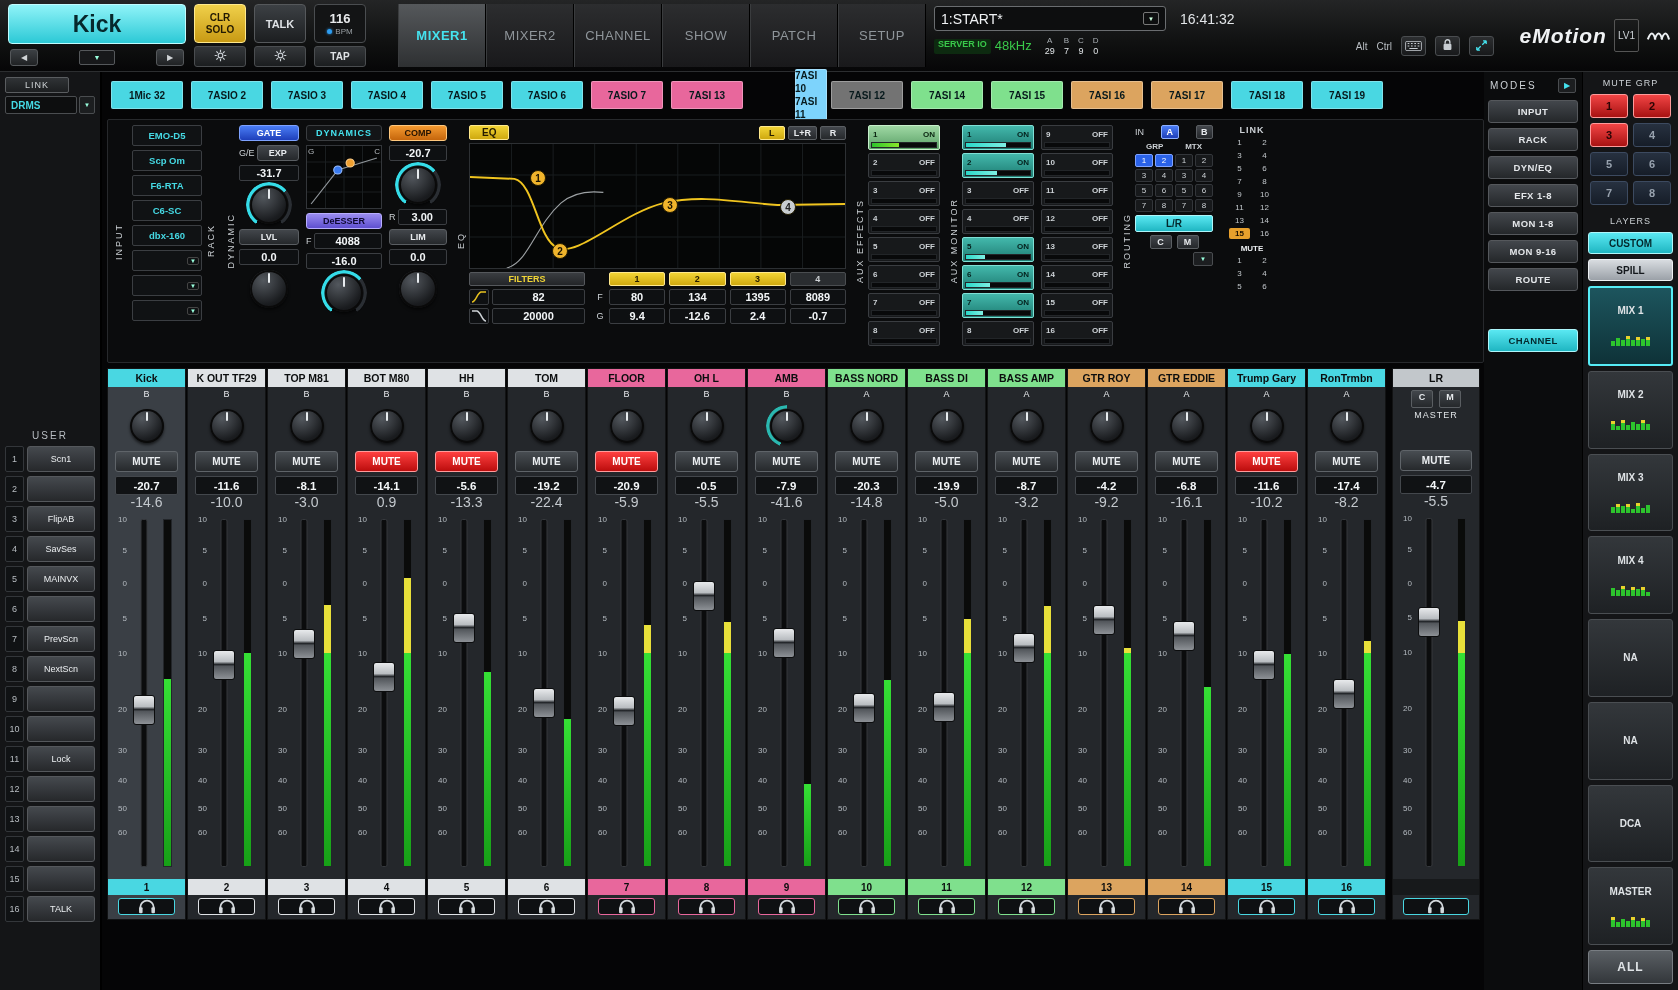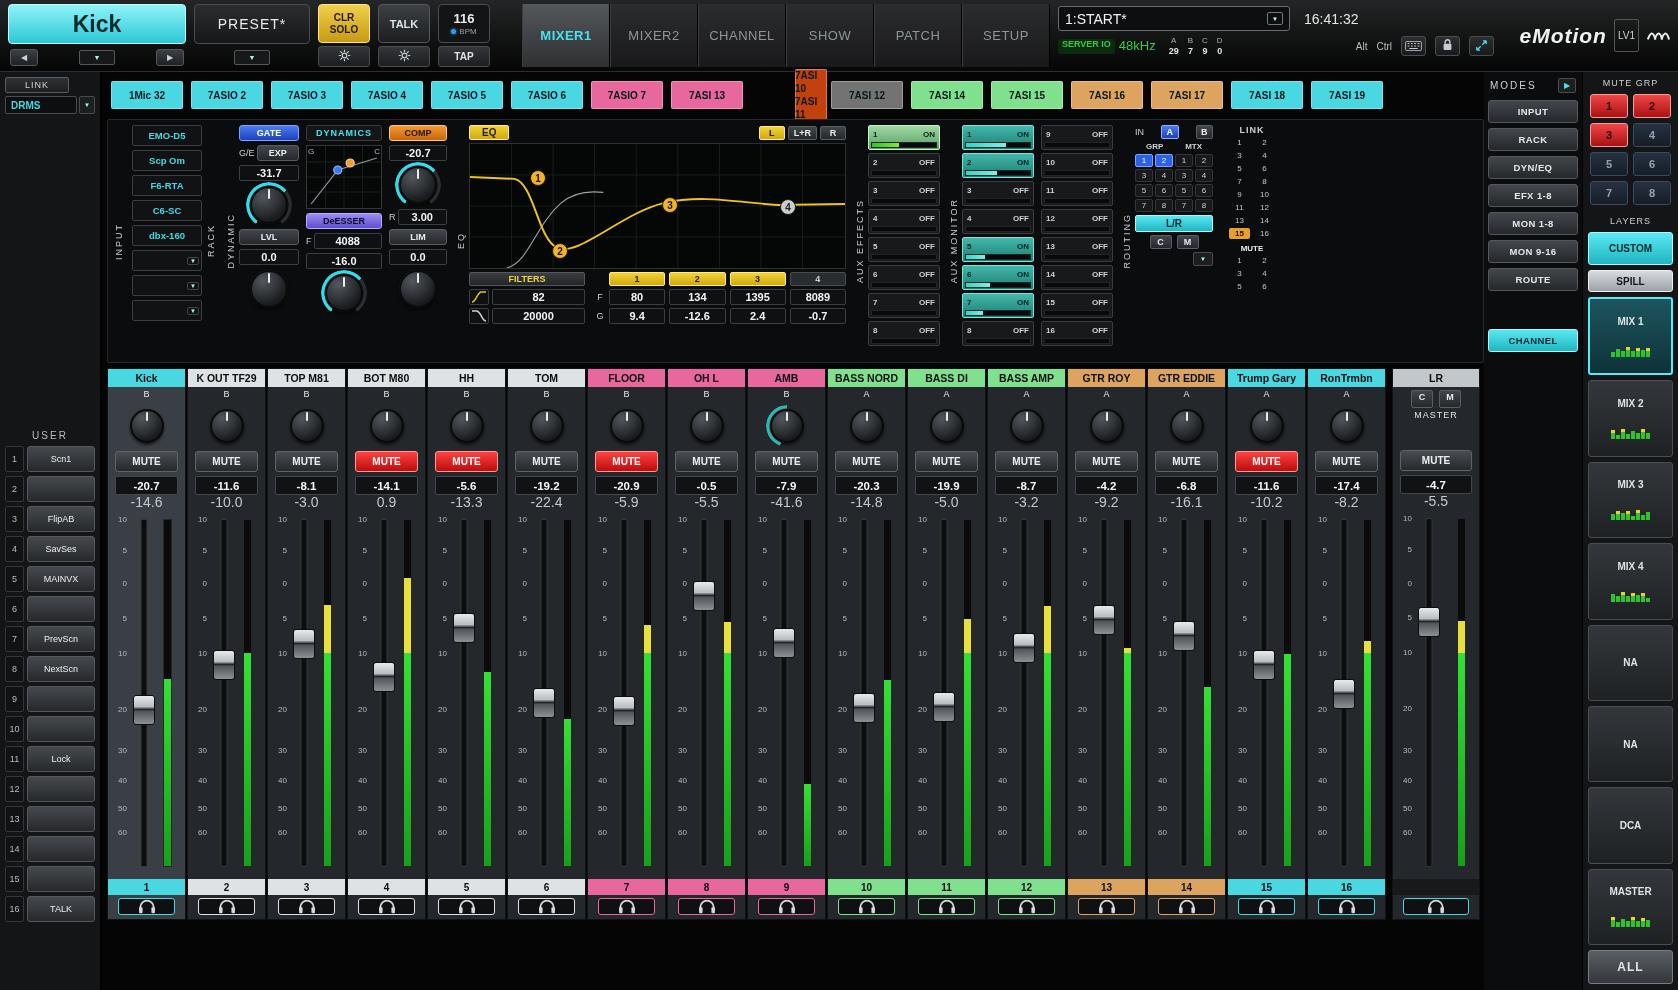--- a/index.html
+++ b/index.html
@@ -33,21 +33,21 @@
 .sess-row{display:flex;align-items:center;gap:14px}
 .sess-box{width:232px;height:25px;background:#0d0e0f;border:1px solid #6a6d70;border-radius:3px;display:flex;align-items:center;justify-content:space-between;padding:0 6px;color:#f0f2f4;font-size:14px}
 .sess-dd{width:16px;height:13px;border:1px solid #777;border-radius:2px;font-size:6px;display:flex;align-items:center;justify-content:center;color:#cfd}
 .clock{font-size:14px;color:#e2e5e8}
 .stat-row{display:flex;align-items:center;gap:9px}
 .server-blk{display:flex;flex-direction:row;line-height:1.15}
 .server-lbl{font-size:9px;font-weight:bold;color:#39c84a;background:#0d2a10;padding:0 4px;border-radius:2px}
 .rate{font-size:13px;color:#39c84a;padding:0 4px}
 .io-meters{display:flex;gap:9px}
 .iom{display:flex;flex-direction:column;align-items:center;font-size:8px;color:#aab0b5;line-height:1.2}
-.iom b{color:#dfe3e6;font-weight:bold;font-size:9px}
+.iom b{color:#dfe3e6;font-weight:normal;font-size:9px}
 .kv{font-size:10px;color:#b8bdc2}
 .hic{width:25px;height:20px;border:1px solid #4a4d50;border-radius:3px;background:linear-gradient(#2c2e30,#18191b);display:flex;align-items:center;justify-content:center}
 .brand{width:168px;display:flex;align-items:center;justify-content:flex-end;gap:7px}
 .brand-name{font-size:21px;font-style:italic;font-weight:bold;color:#f0f2f4;letter-spacing:1px}
 .brand-suffix{font-size:10px;color:#cdd2d6;border:1px solid #555;padding:10px 3px;border-radius:2px}
 
 
 .body{flex:1;display:flex;min-height:0}
 .left{width:102px;background:#141517;border-right:2px solid #000;display:flex;flex-direction:column;padding:5px 5px 64px}
 .center{flex:1;display:flex;flex-direction:column;padding:4px 0 0 5px;min-width:0}
@@ -162,21 +162,21 @@
 .mode-btn{height:23px;background:linear-gradient(#43474c,#24272a);border:1px solid #55585c;border-radius:3px;color:#e4e7ea;font-size:9.5px;font-weight:bold;display:flex;align-items:center;justify-content:center;letter-spacing:.4px;flex:none}
 .mode-btn.active{margin-top:auto;background:linear-gradient(#5ae8f2,#1fb6c2);border-color:#aef6fa;color:#03282c}
 
 
 .sec-title{font-size:9px;letter-spacing:1px;color:#cdd2d6;text-align:center;padding:2px 0}
 .mg-grid{display:grid;grid-template-columns:1fr 1fr;gap:5px;padding:0 2px 5px}
 .mg-btn{height:24px;border-radius:3px;font-size:11px;font-weight:bold;display:flex;align-items:center;justify-content:center;background:linear-gradient(#273140,#161d28);border:1px solid #3c4a60;color:#98a2ae}
 .mg-btn.on{background:linear-gradient(#f24545,#a81212);border-color:#ff9a9a;color:#2a0404}
 .layers-list{flex:1;display:flex;flex-direction:column;gap:5px;min-height:0}
 .layer-btn{border-radius:3px;display:flex;flex-direction:column;align-items:center;justify-content:center;background:linear-gradient(#33373b,#1e2124);border:1px solid #4a4e52;color:#dfe3e6;font-size:10px;font-weight:bold;flex:none}
-.layer-btn.custom{height:33px;background:linear-gradient(#5ae8f2,#1fb6c2);border-color:#aef6fa;color:#03282c}
+.layer-btn.custom{height:22px;background:linear-gradient(#5ae8f2,#1fb6c2);border-color:#aef6fa;color:#03282c}
 .layer-btn.spill{height:22px;background:linear-gradient(#d8dce0,#9ba1a8);border-color:#eef1f4;color:#14181c}
 .layer-btn.mix,.layer-btn.plain{flex:1;gap:16px}
 .layer-btn.all{height:34px;font-size:12px;background:linear-gradient(#5a5f64,#33373b);border-color:#787d82;letter-spacing:1px}
 .layer-btn.active{border:2px solid #56ecf6;background:linear-gradient(#1d555e,#0e3238)}
 .mini-meter{height:14px;display:flex;align-items:flex-end;gap:1px}
 .mini-meter i{width:4px;background:#2dc42d;display:block}
 .mini-meter i.y{background:linear-gradient(#e8d22c 0 30%,#2dc42d 30%)}
 
 
 .fader-bank{display:flex;height:552px;flex:none}
@@ -214,26 +214,20 @@
 
   <header>
     <div class="hcol ch-select">
       <div class="ch-name">Kick</div>
       <div class="nav-row">
         <div class="nav-btn">◀</div>
         <div class="nav-dd">▼</div>
         <div class="nav-btn">▶</div>
       </div>
     </div>
-    <div class="hcol preset-box">
-      <div class="preset-name">PRESET*</div>
-      <div class="nav-row" style="justify-content:center">
-          <div class="nav-dd">▼</div>
-        </div>
-    </div>
     <div class="hcol sq-col">
       <div class="clr-solo">CLR SOLO</div>
       <div class="gear-btn">
           <span><svg viewBox="0 0 18 18" width="13" height="13">
               <circle cx="9" cy="9" r="3.2" fill="none" stroke="#c8cdd2" stroke-width="1.6"></circle>
               <path d="M9 1v3M9 14v3M1 9h3M14 9h3M3.3 3.3l2.2 2.2M12.5 12.5l2.2 2.2M14.7 3.3l-2.2 2.2M5.5 12.5l-2.2 2.2" stroke="#c8cdd2" stroke-width="1.6"></path>
             </svg></span>
         </div>
     </div>
     <div class="hcol sq-col">
@@ -440,21 +434,21 @@
             <div class="patch-box" style="background: rgb(232, 103, 156);">
               <div class="patch-line">7ASIO 7</div>
             </div>
           </div>
           <div class="patch-cell">
             <div class="patch-box" style="background: rgb(232, 103, 156);">
               <div class="patch-line">7ASI 13</div>
             </div>
           </div>
           <div class="patch-cell">
-            <div class="patch-box" style="background: #c2410c; margin-left: 48px;">
+            <div class="patch-box" style="background: #7dd3fc; margin-left: 48px;">
               <div class="patch-line">7ASI 10</div>
               <div class="patch-line">7ASI 11</div>
             </div>
           </div>
           <div class="patch-cell">
             <div class="patch-box" style="background: #737373;">
               <div class="patch-line">7ASI 12</div>
             </div>
           </div>
           <div class="patch-cell">

